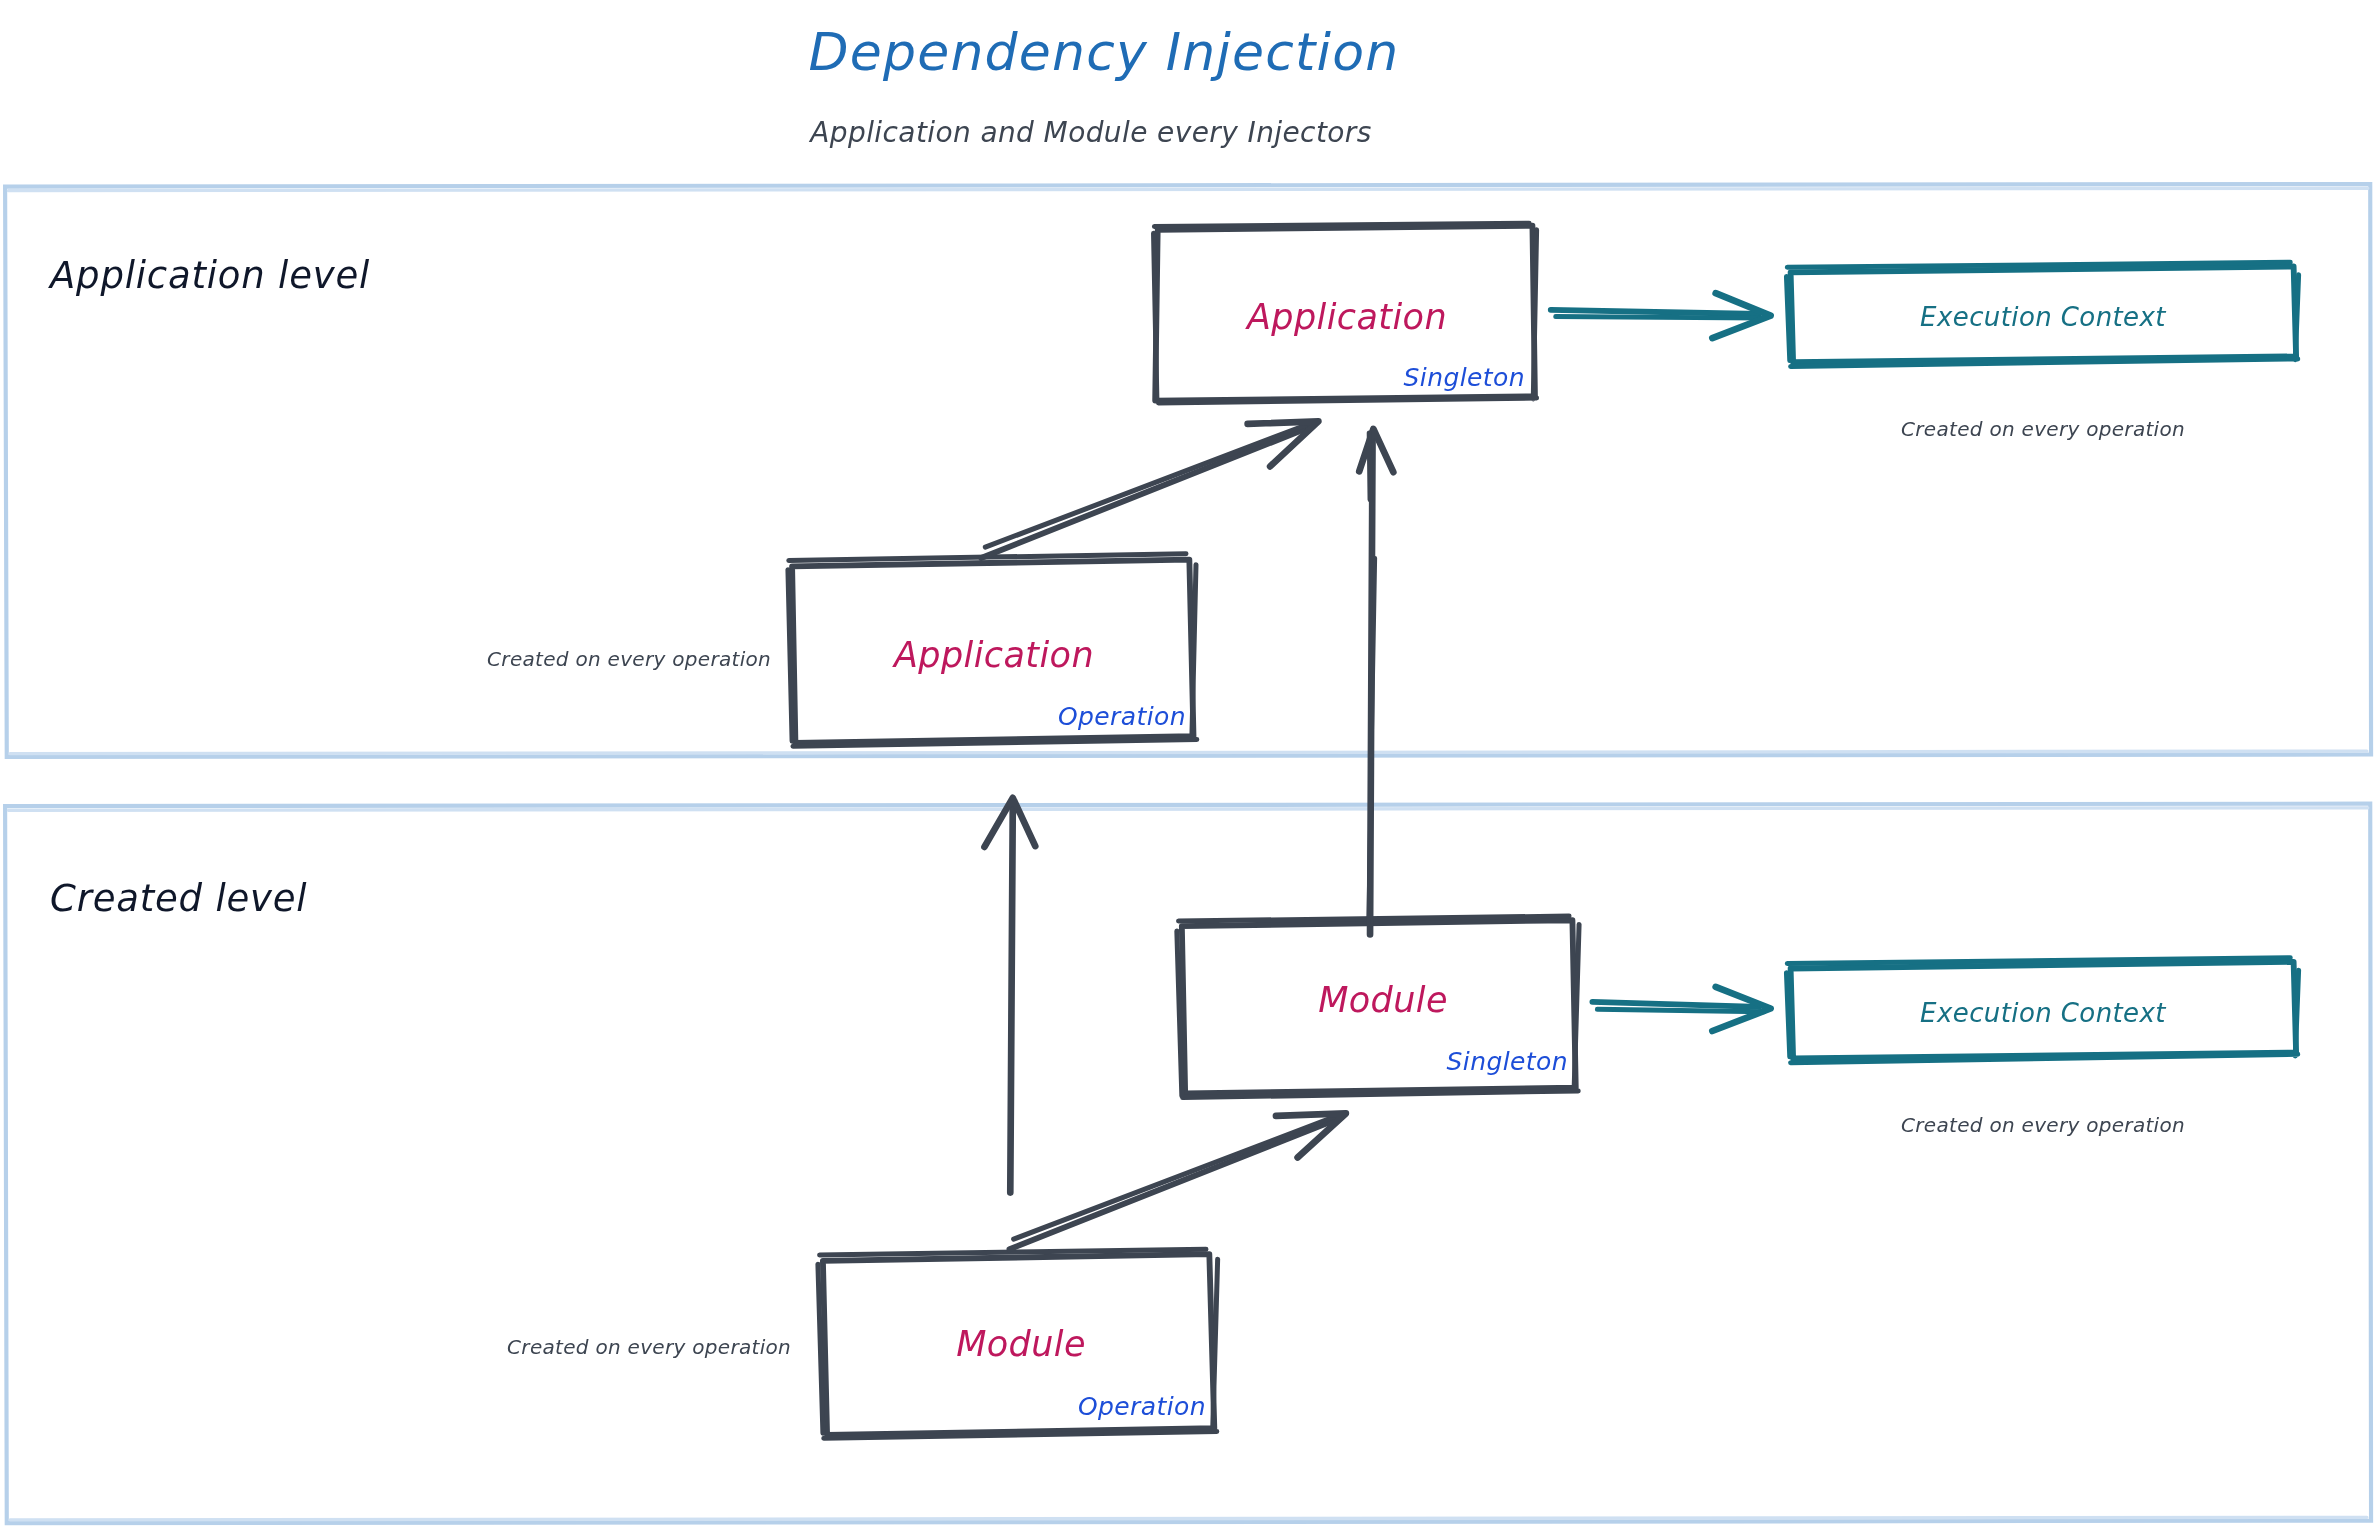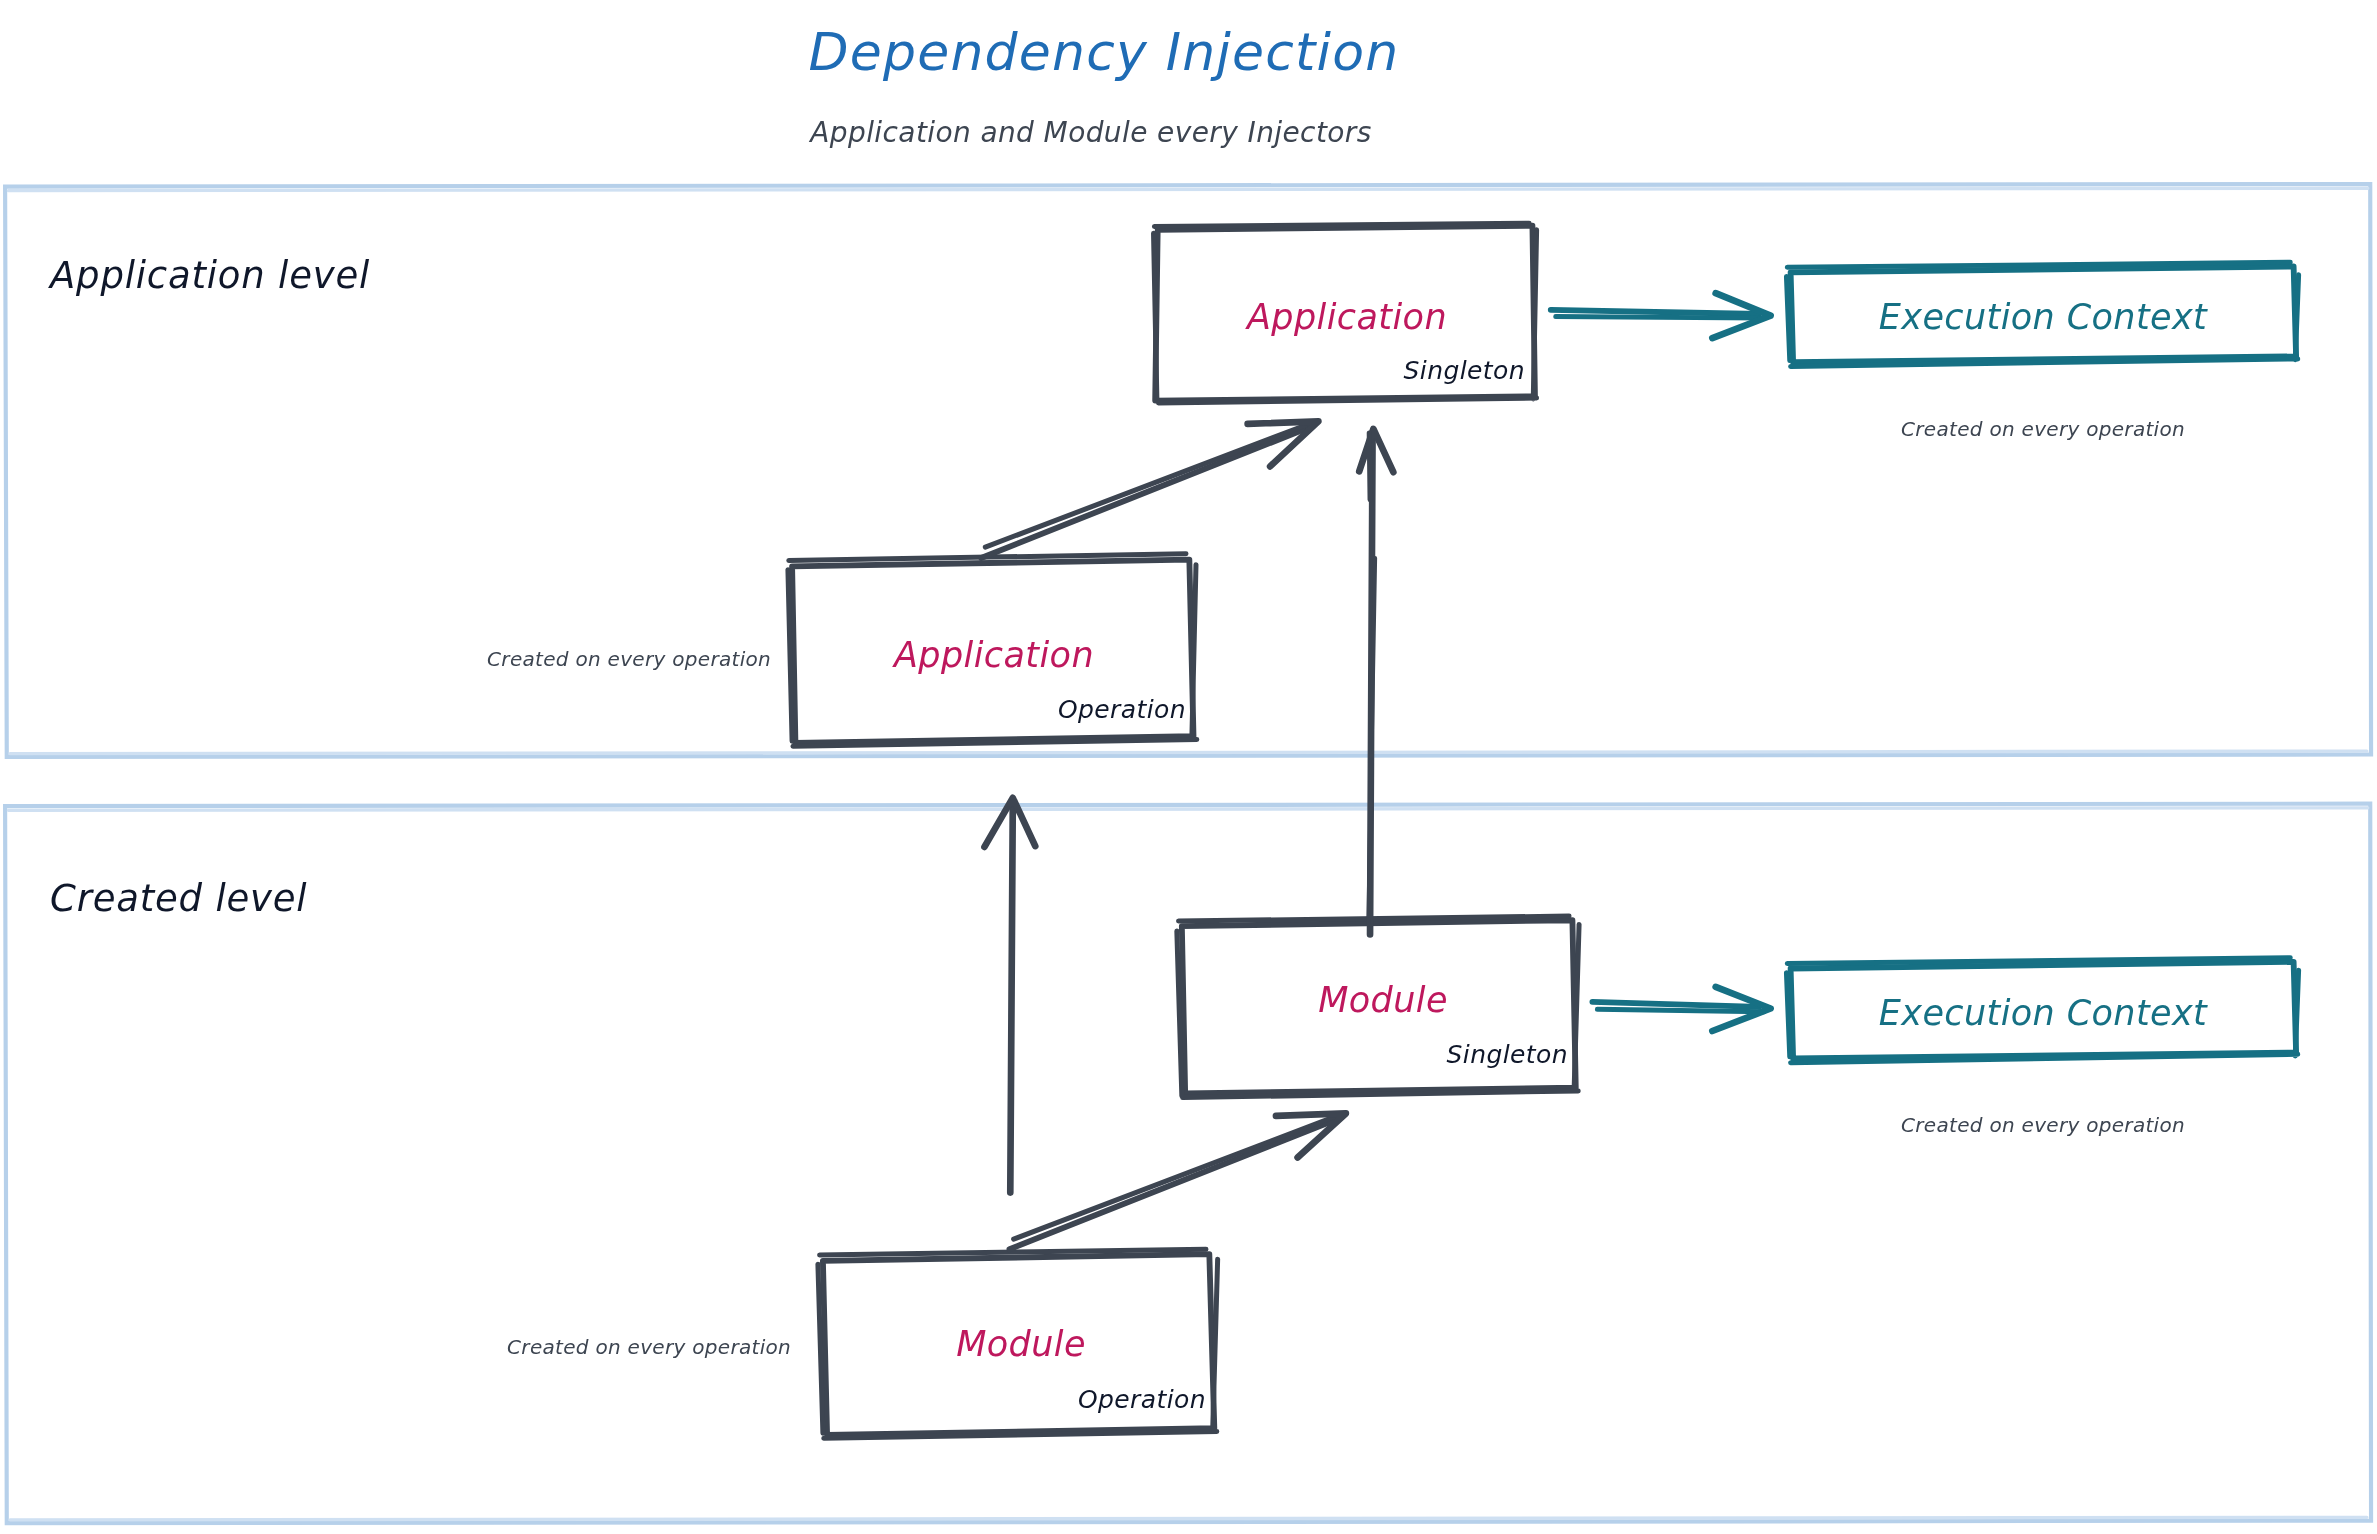--- a/index.html
+++ b/index.html
@@ -52,28 +52,29 @@
     font-weight: 500;
     letter-spacing: 0.8px;
   }
   .node-title {
     color: #be185d;
     font-size: 35px;
     font-style: italic;
     letter-spacing: 0.4px;
   }
   .node-scope {
-    color: #0f172a;
+    color: #1d4ed8;
     font-size: 25px;
     font-style: italic;
     letter-spacing: 0.4px;
+    margin-top: 7px;
   }
   .ctx-title {
     color: #167084;
-    font-size: 35px;
+    font-size: 26px;
     font-style: italic;
     letter-spacing: 0.4px;
   }
   .caption {
     color: #3d4551;
     font-size: 20px;
     font-style: italic;
     letter-spacing: 0.3px;
   }
   .center { transform: translate(-50%, -50%); }

